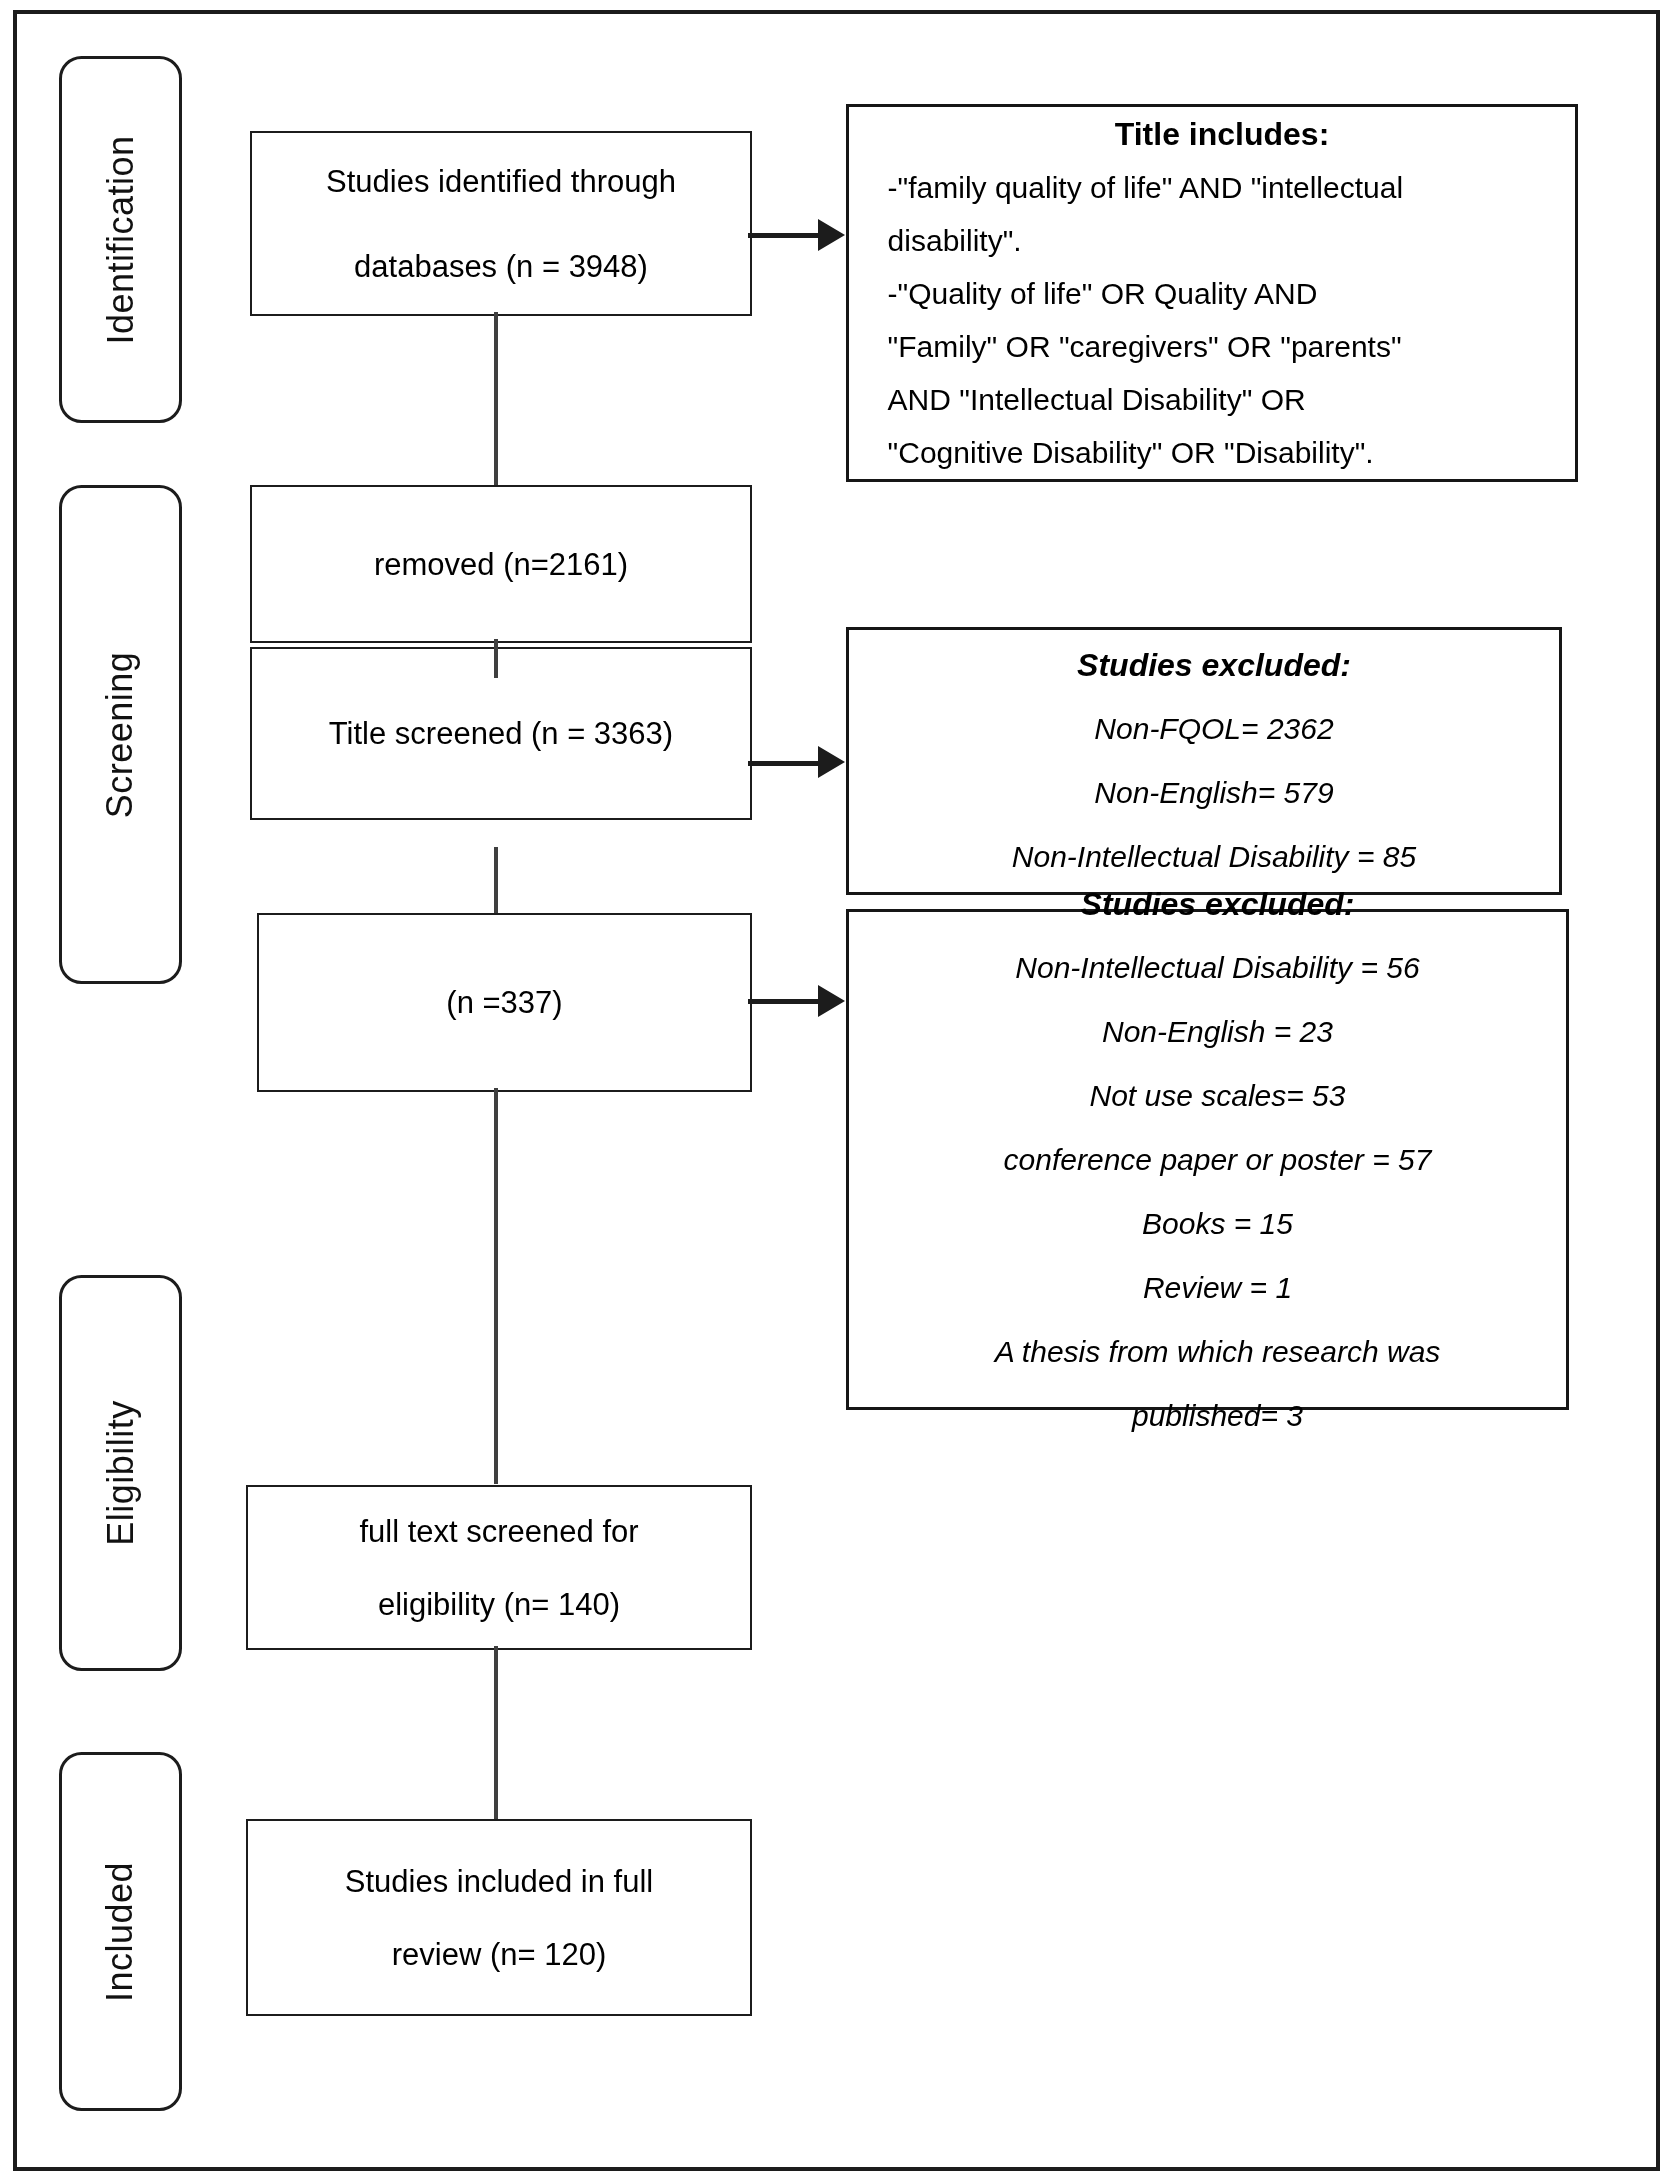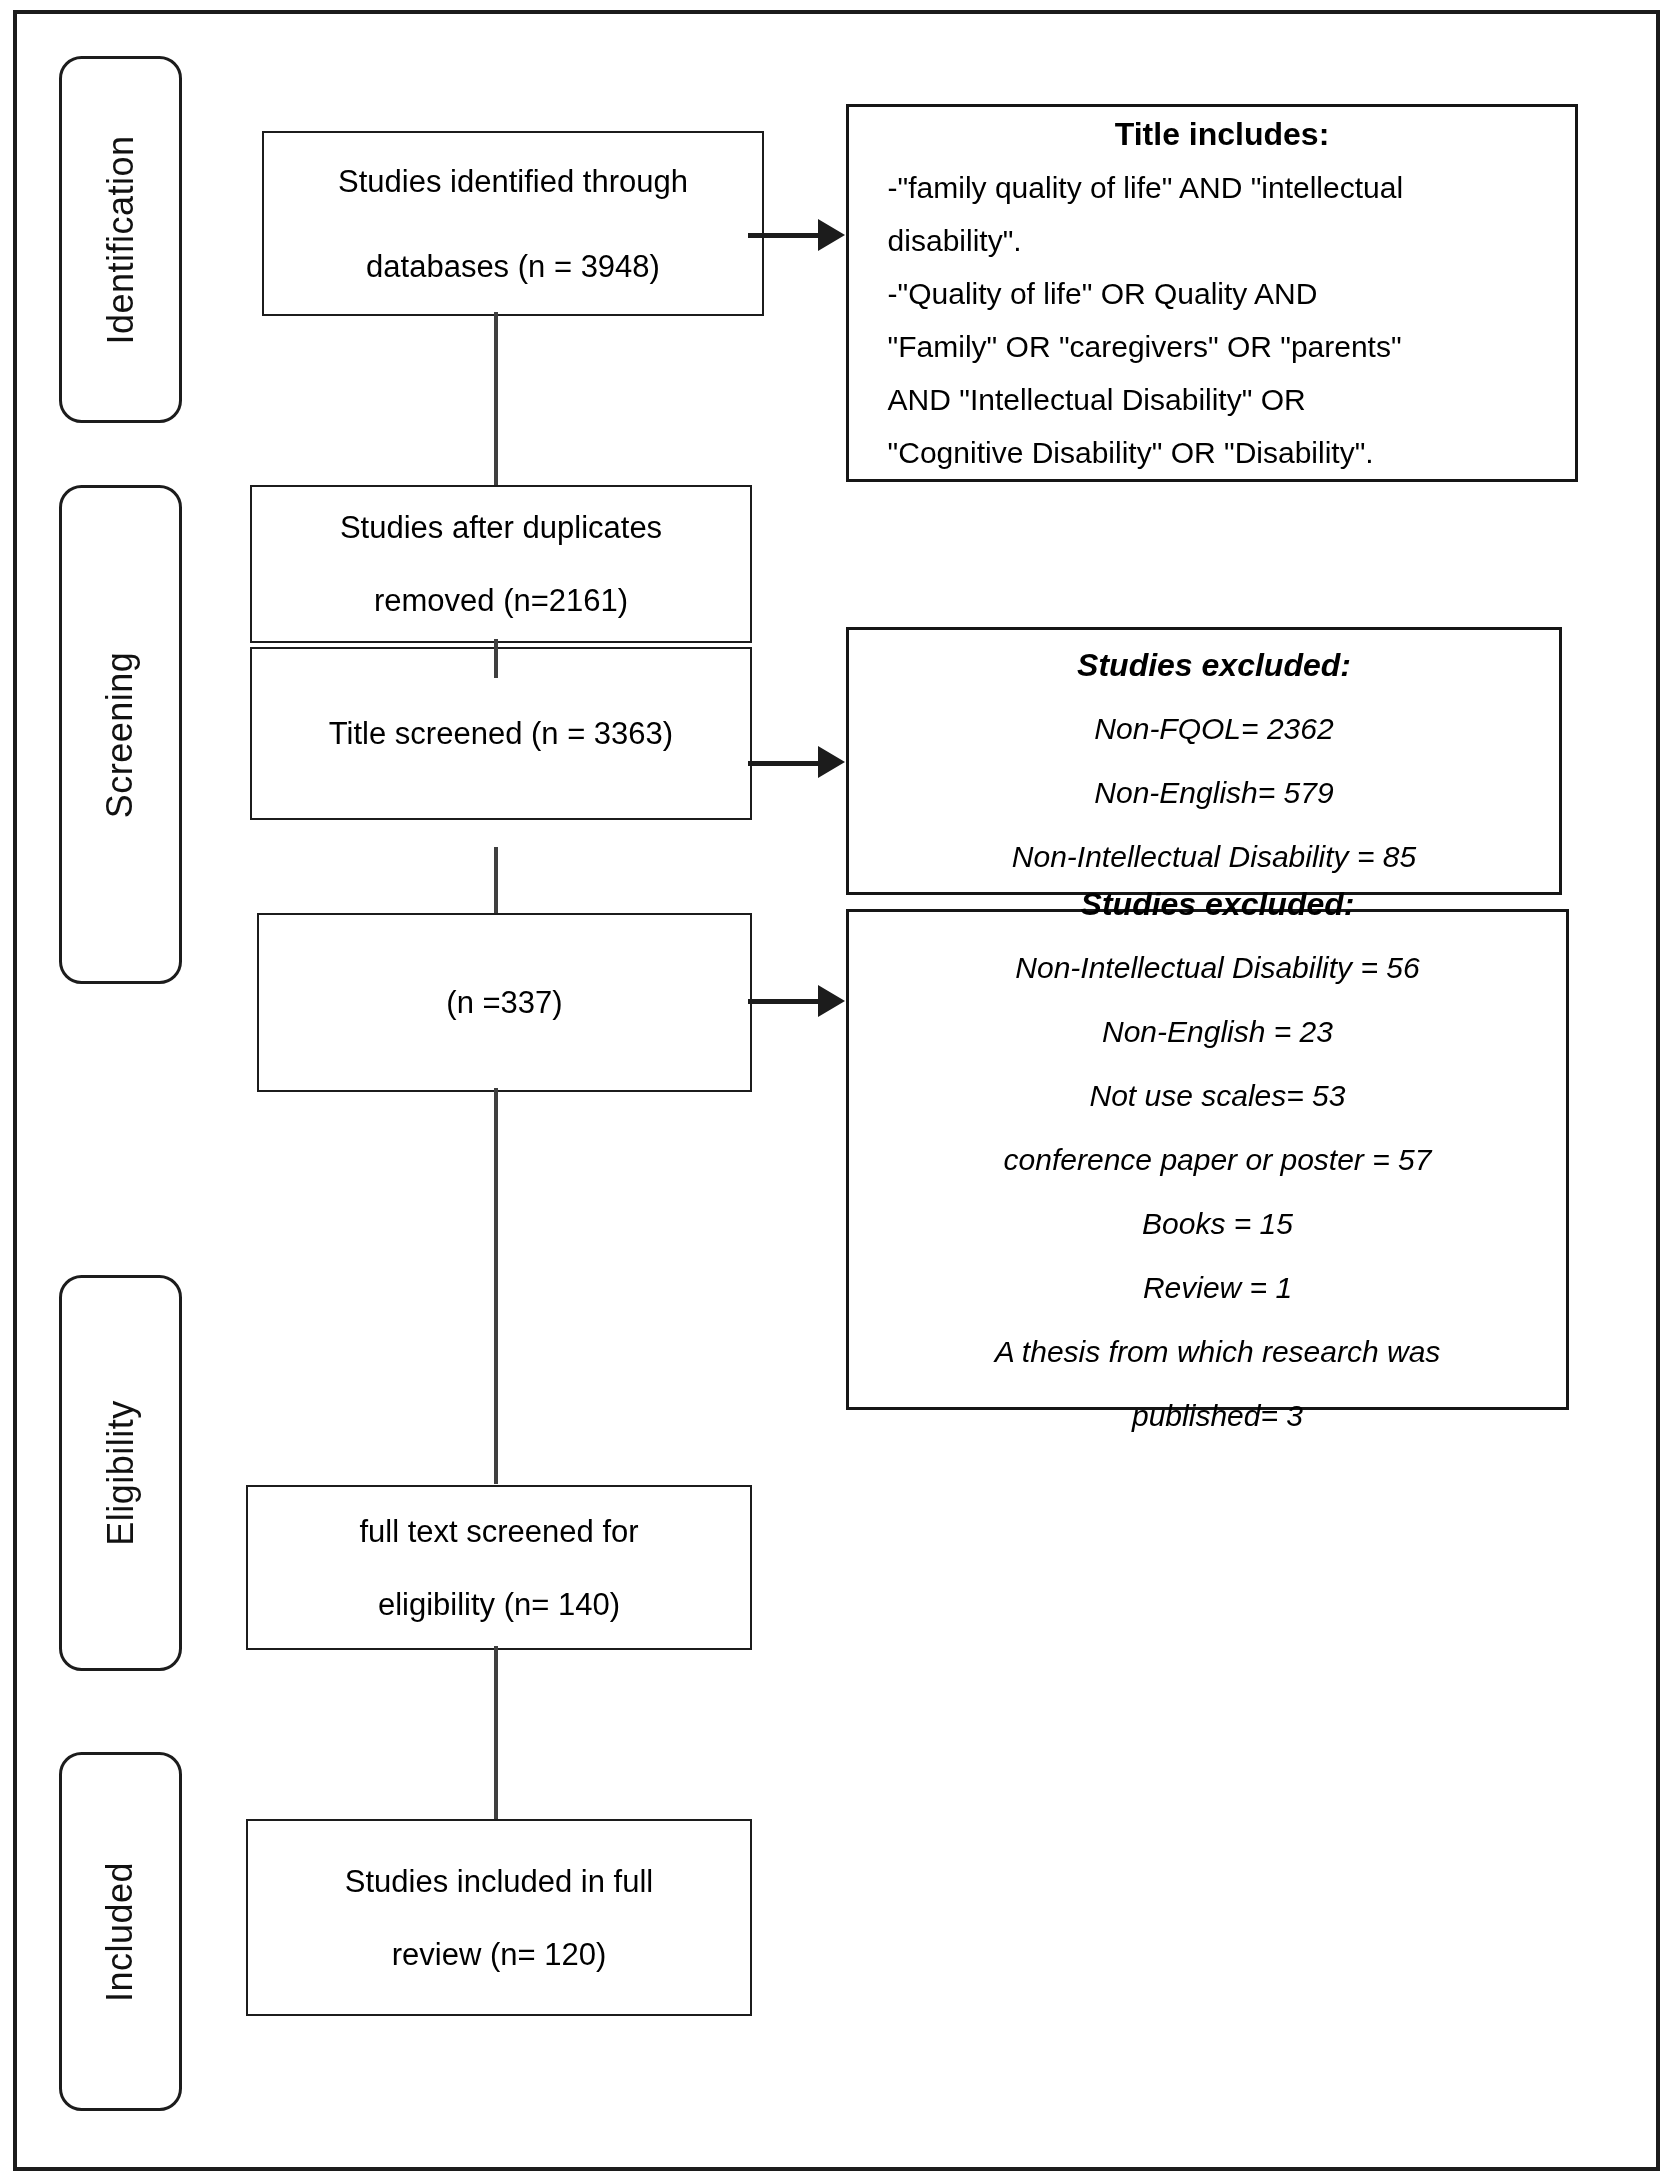--- a/index.html
+++ b/index.html
@@ -112,27 +112,26 @@
   <div class="stage" style="left:59px; top:485px; width:117px; height:493px;">
     <span class="rot">Screening</span>
   </div>
   <div class="stage" style="left:59px; top:1275px; width:117px; height:390px;">
     <span class="rot">Eligibility</span>
   </div>
   <div class="stage" style="left:59px; top:1752px; width:117px; height:353px;">
     <span class="rot">Included</span>
   </div>
 
-  <div class="flowbox" style="left:262px; top:131px; width:498px; height:181px;gap:12px;">
+  <div class="flowbox" style="left:250px; top:131px; width:498px; height:181px;gap:12px;">
     <div class="ln">Studies identified through</div>
     <div class="ln">databases (n = 3948)</div>
   </div>
 
   <div class="flowbox" style="left:250px; top:485px; width:498px; height:154px;">
-    <div class="ln">Studies after duplicates</div>
     <div class="ln">removed (n=2161)</div>
   </div>
 
   <div class="flowbox" style="left:250px; top:647px; width:498px; height:169px;">
     <div class="ln">Title screened (n = 3363)</div>
   </div>
 
   <div class="flowbox" style="left:257px; top:913px; width:491px; height:175px;">
     <div class="ln">(n =337)</div>
   </div>

